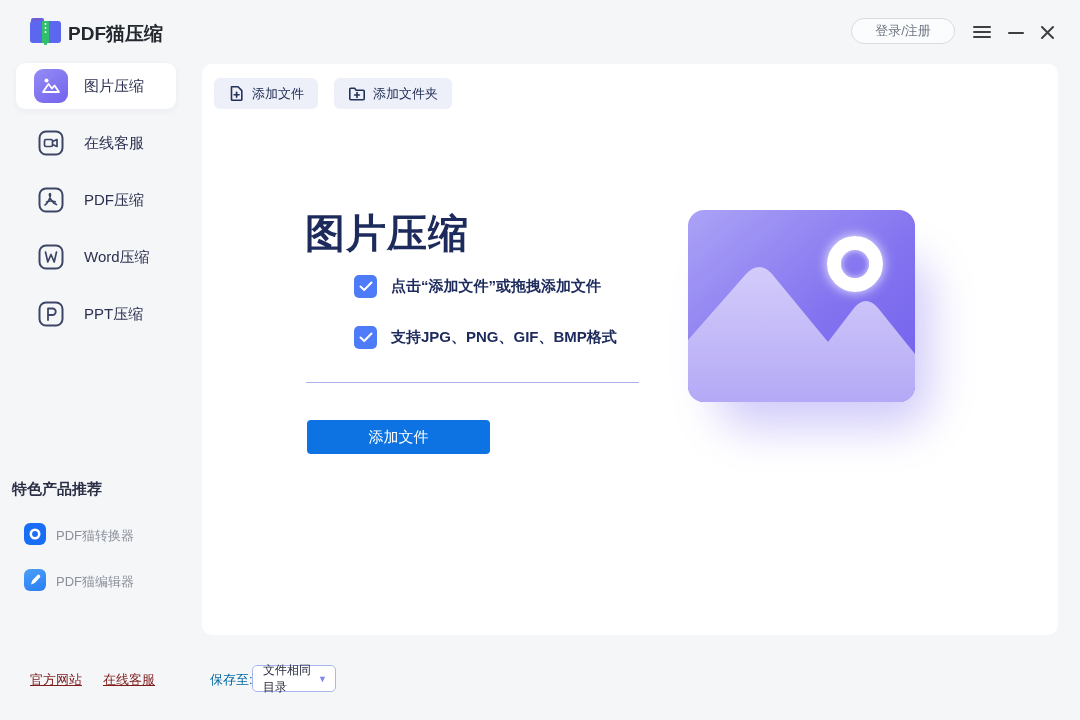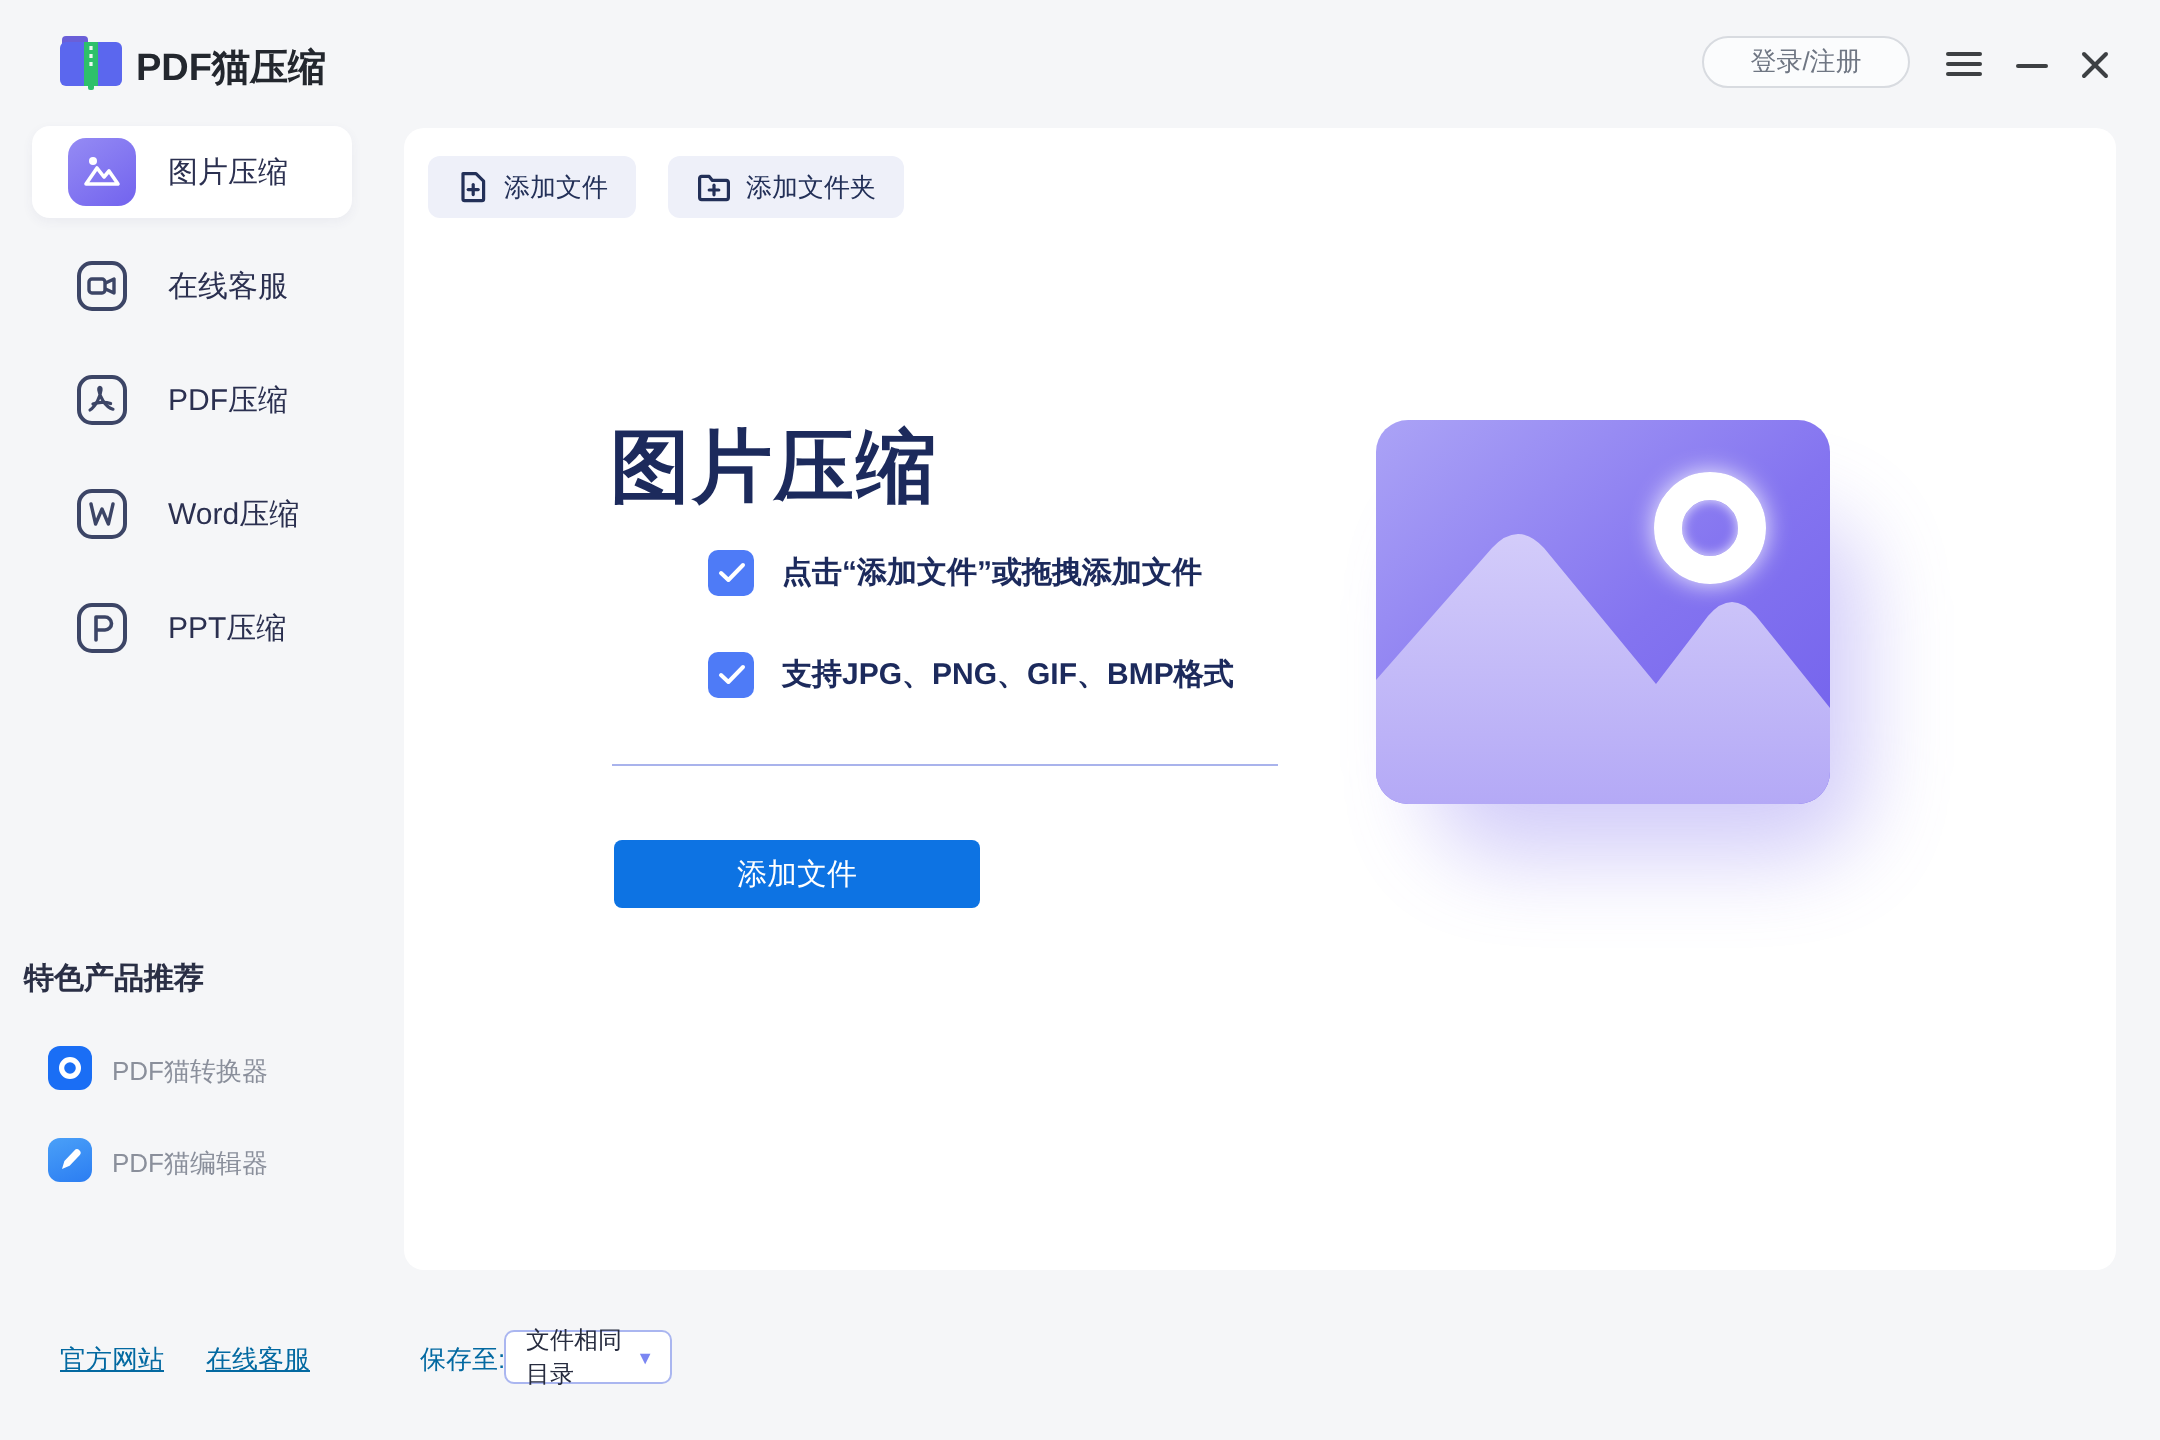--- a/index.html
+++ b/index.html
@@ -48,21 +48,21 @@
 
   
   .illu { position:absolute; left:486px; top:146px; width:227px; height:192px; }
   .illu-shadow { position:absolute; left:28px; top:48px; width:215px; height:170px; background:#8d7ff0; opacity:0.4; filter:blur(22px); border-radius:36px; }
   .illu-rect { position:absolute; left:0; top:0; width:227px; height:192px; border-radius:16px; background:linear-gradient(140deg,#aba3f6 0%,#8474f0 55%,#7160ec 100%); overflow:hidden; }
   .illu-ring { position:absolute; right:32px; top:26px; width:56px; height:56px; border:14px solid #ffffff; border-radius:50%; box-shadow:0 0 12px rgba(255,255,255,0.9), inset 0 0 6px rgba(255,255,255,0.8); }
   .illu-mountains { position:absolute; left:0; bottom:0; width:227px; height:192px; }
 
   
   .footer { position:absolute; left:0; top:658px; width:1080px; height:62px; }
-  .foot-link { position:absolute; top:13px; font-size:13px; color:#0369a1; text-decoration:underline; cursor:pointer; }
+  .foot-link { position:absolute; top:13px; font-size:13px; color:#7f1d1d; text-decoration:underline; cursor:pointer; }
   .link-site { left:30px; } .link-service { left:103px; }
   .save-label { position:absolute; left:210px; top:13px; font-size:13px; color:#0369a1; }
   .save-select { position:absolute; left:252px; top:7px; width:84px; height:27px; border:1px solid #aab6f0; border-radius:5px; background:#ffffff; display:flex; align-items:center; justify-content:space-between; padding:0 8px 0 10px; cursor:pointer; }
   .save-value { font-size:12px; color:#272c3f; }
   .save-arrow { font-size:9px; color:#7b86f2; }
 </style>
 </head>
 <body>
 
 <div class="window">

